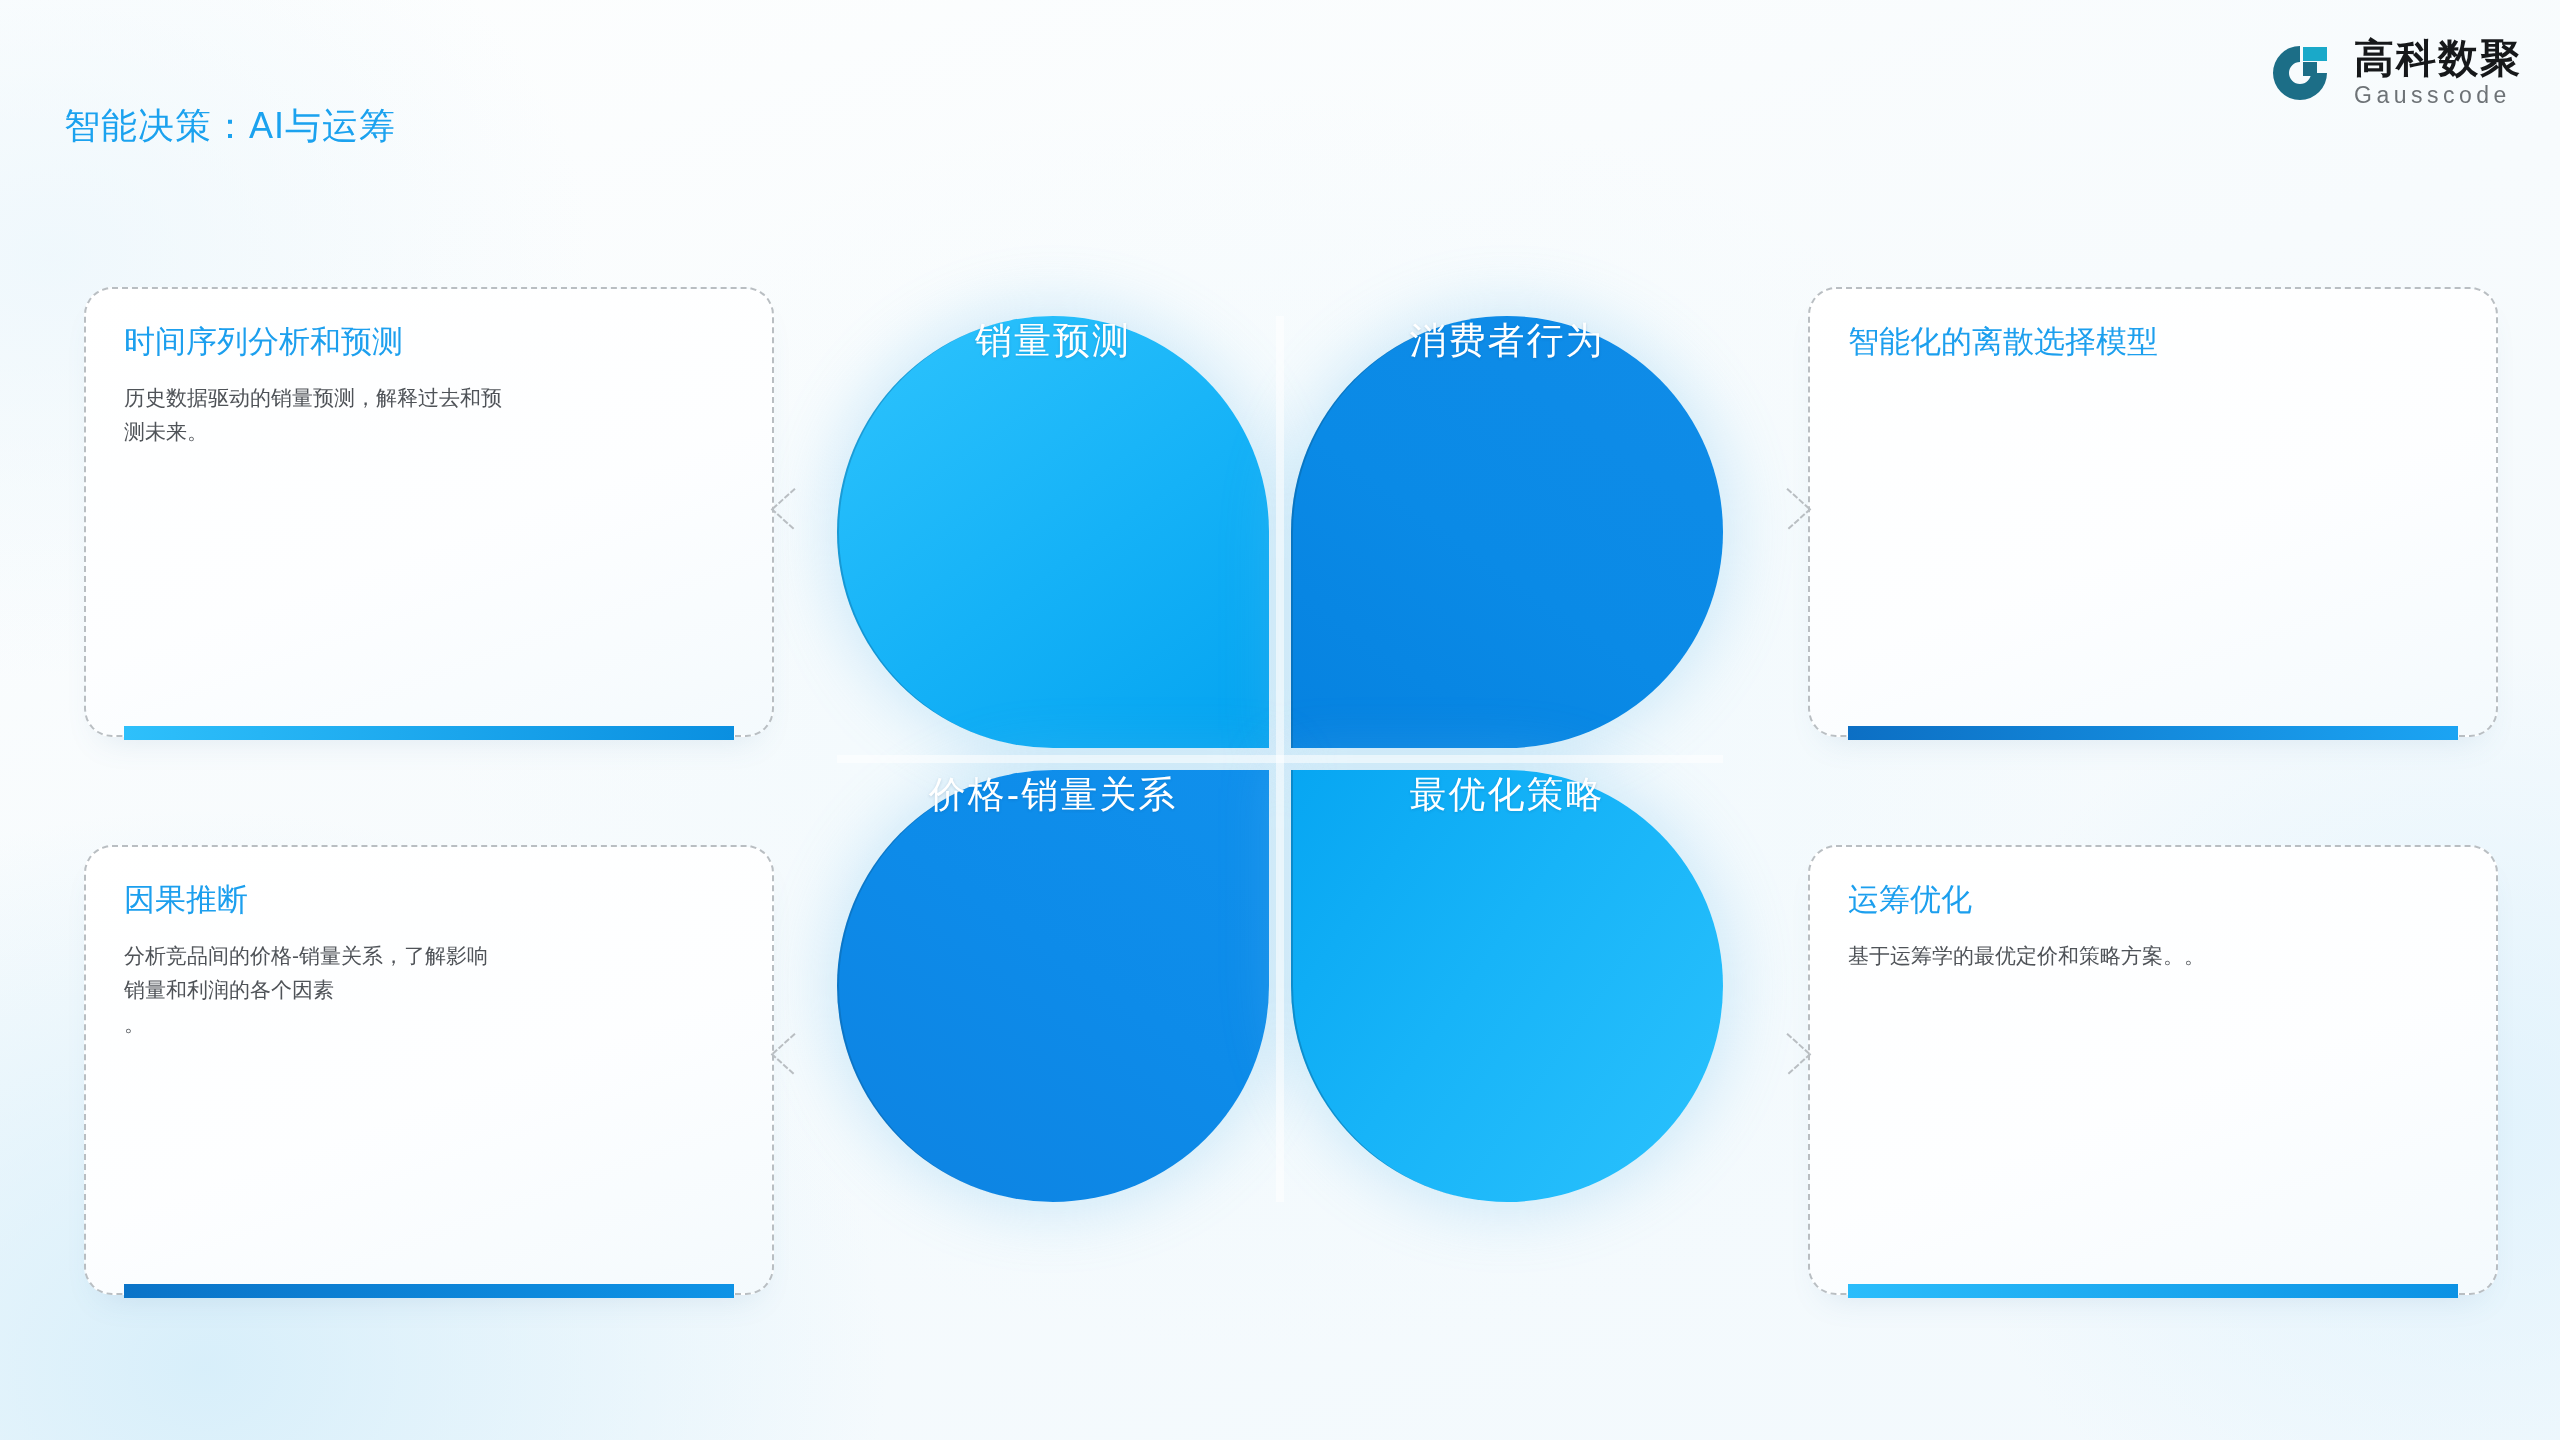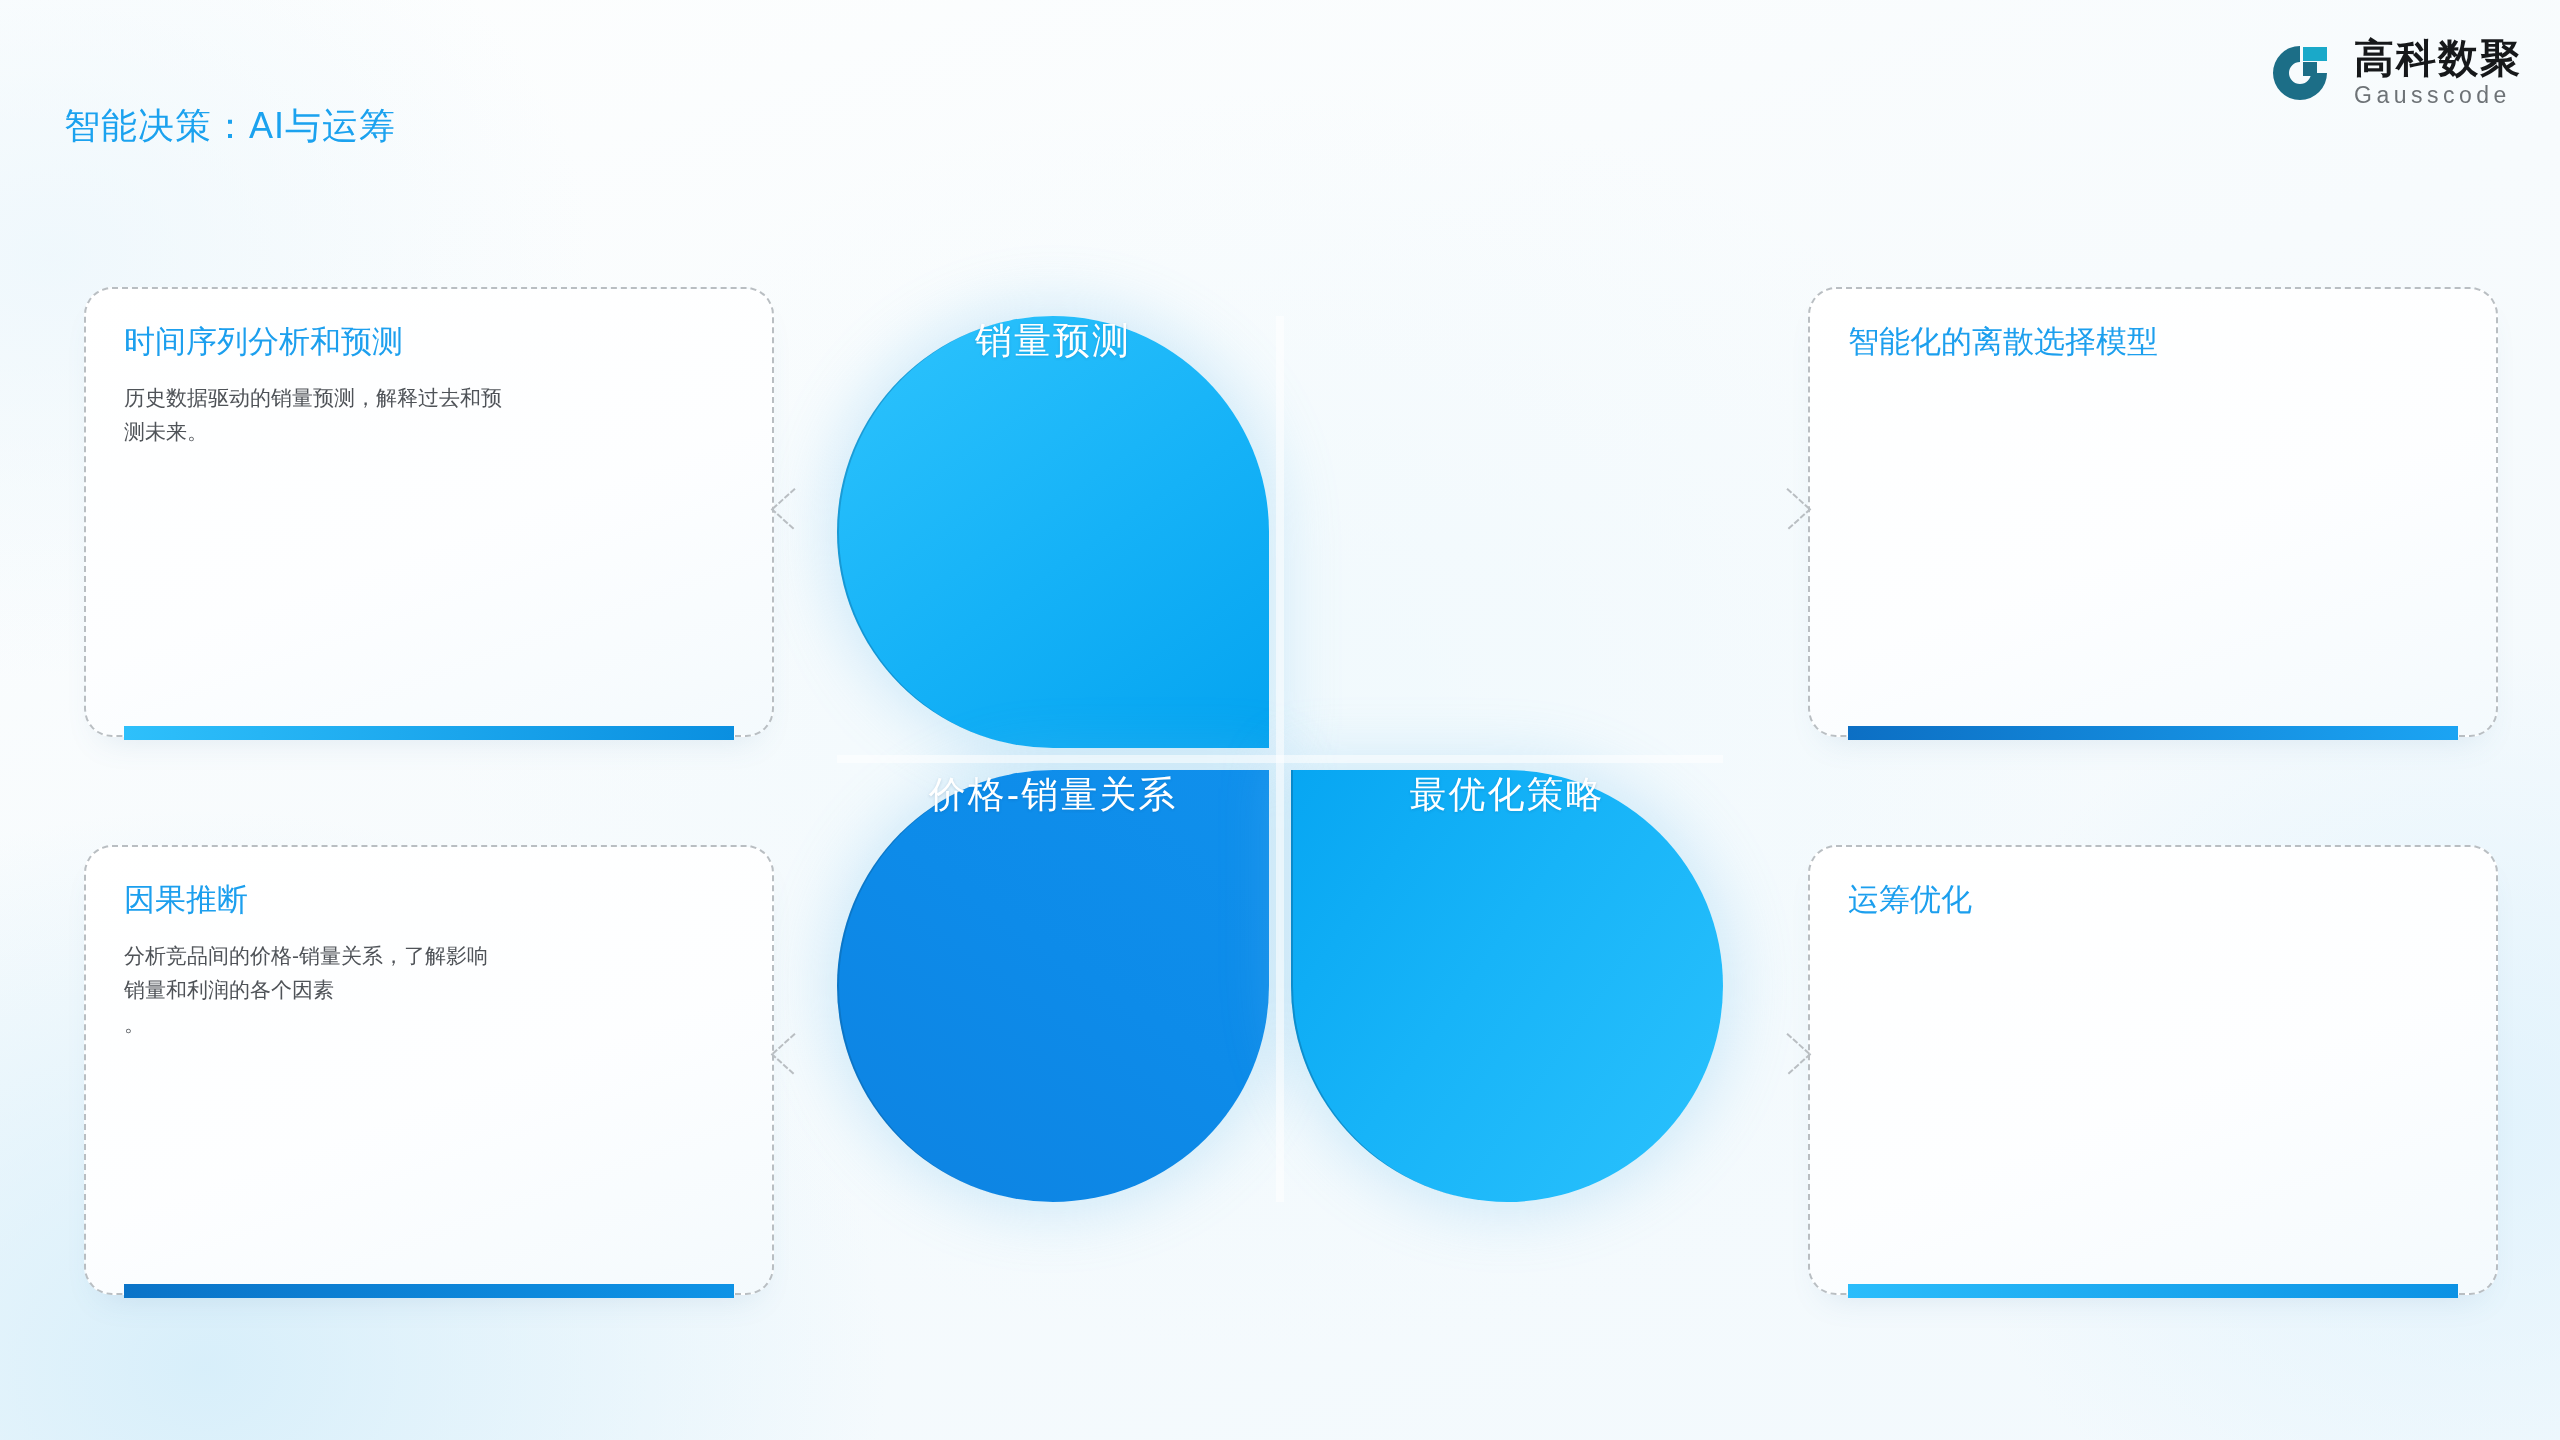--- a/index.html
+++ b/index.html
@@ -155,20 +155,25 @@
 </div>
 
 <div id="flower">
 
   <div class="petal" id="petal-tl">
     <div class="petal-inner">
       <span class="petal-label">销量预测</span>
     </div>
   </div>
 
+  <div class="petal" id="petal-tr">
+    <div class="petal-inner">
+      <span class="petal-label">消费者行为</span>
+    </div>
+  </div>
 
   <div class="petal" id="petal-bl">
     <div class="petal-inner">
       <span class="petal-label">价格-销量关系</span>
     </div>
   </div>
 
   <div class="petal" id="petal-br">
     <div class="petal-inner">
       <span class="petal-label">最优化策略</span>
@@ -199,14 +204,15 @@
   <div class="card-bar"></div>
 </div>
 
 <div class="card" id="card-tr">
   <div class="card-title">智能化的离散选择模型</div>
   <div class="card-bar"></div>
 </div>
 
 <div class="card" id="card-br">
   <div class="card-title">运筹优化</div>
+  <div class="card-body">基于运筹学的最优定价和策略方案。。</div>
   <div class="card-bar"></div>
 </div>
 
 </body></html>

